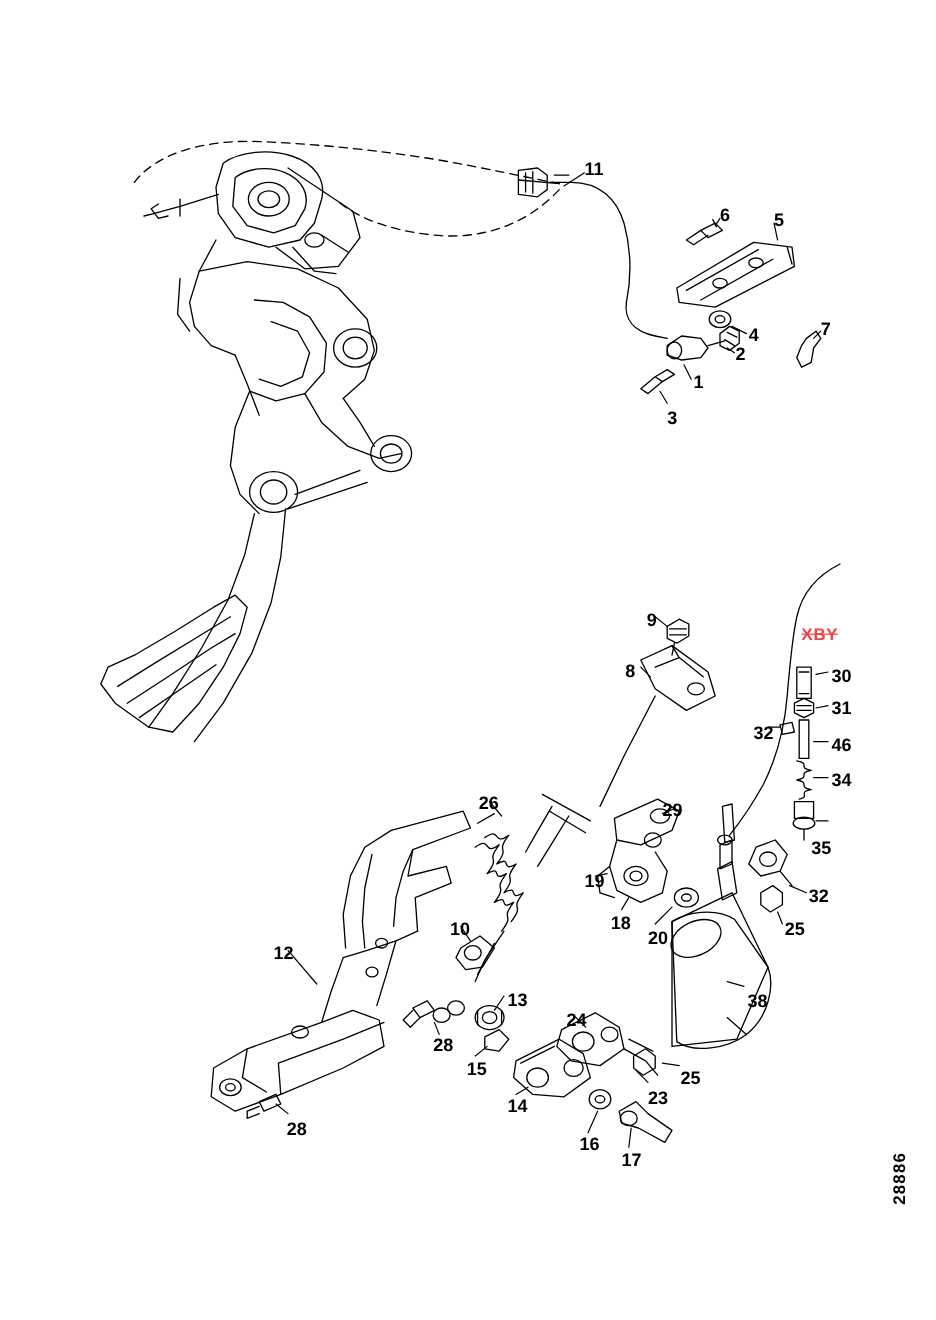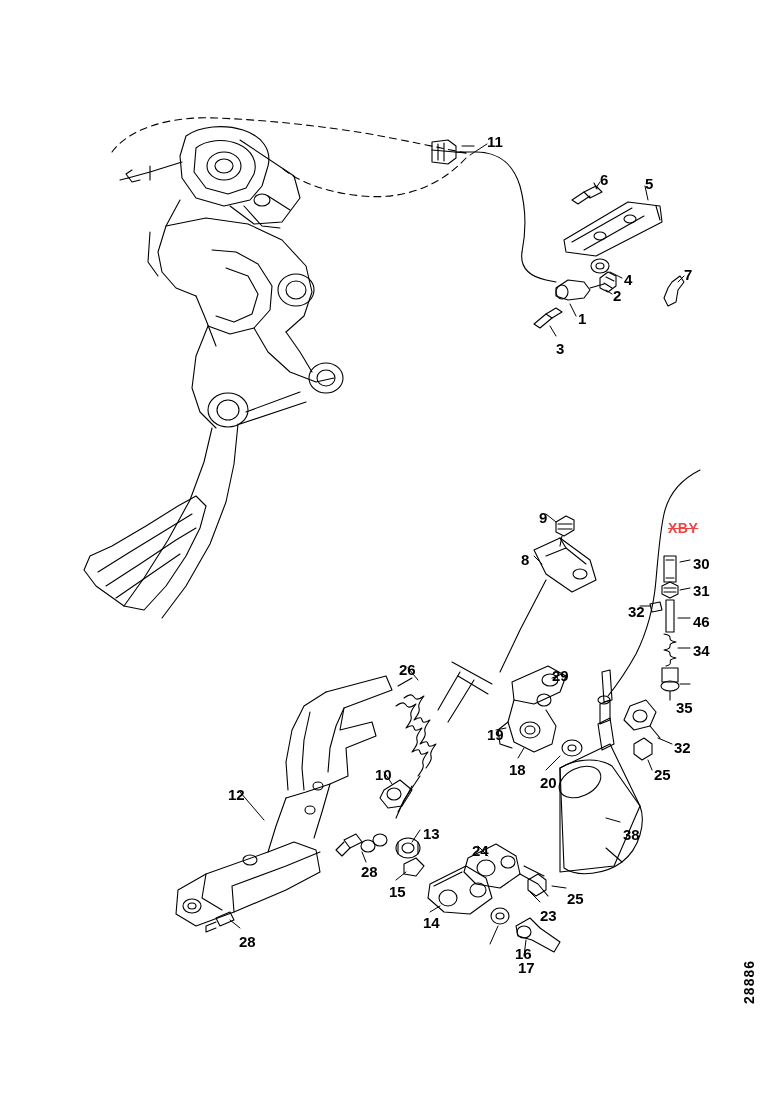--- a/index.html
+++ b/index.html
@@ -352,21 +352,21 @@
   <div class="callout" style="left:228px;top:787px;">12</div>
   <div class="callout" style="left:623px;top:827px;">38</div>
   <div class="callout" style="left:423px;top:826px;">13</div>
   <div class="callout" style="left:472px;top:843px;">24</div>
   <div class="callout" style="left:361px;top:864px;">28</div>
   <div class="callout" style="left:389px;top:884px;">15</div>
   <div class="callout" style="left:567px;top:891px;">25</div>
   <div class="callout" style="left:540px;top:908px;">23</div>
   <div class="callout" style="left:423px;top:915px;">14</div>
   <div class="callout" style="left:239px;top:934px;">28</div>
-  <div class="callout" style="left:483px;top:946px;margin-left:32px;">16</div>
+  <div class="callout" style="left:483px;top:946px;">16</div>
   <div class="callout" style="left:518px;top:960px;">17</div>
 
   <div class="tag-label" style="left:668px;top:520px;">
     <span class="strike">XBY</span>
   </div>
 
   <div class="plate-number">28886</div>
 
 </div>
 

